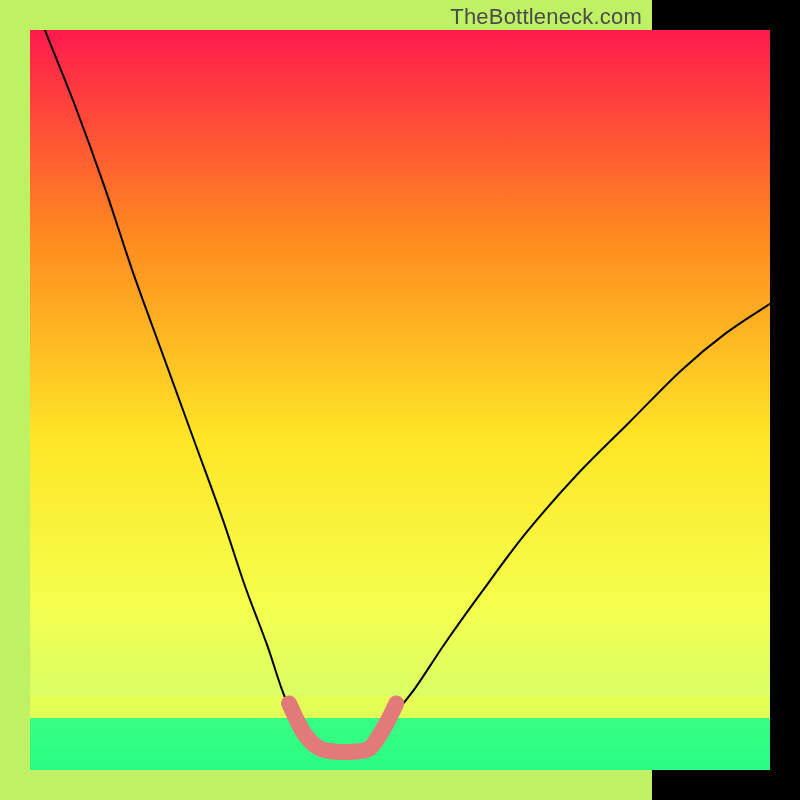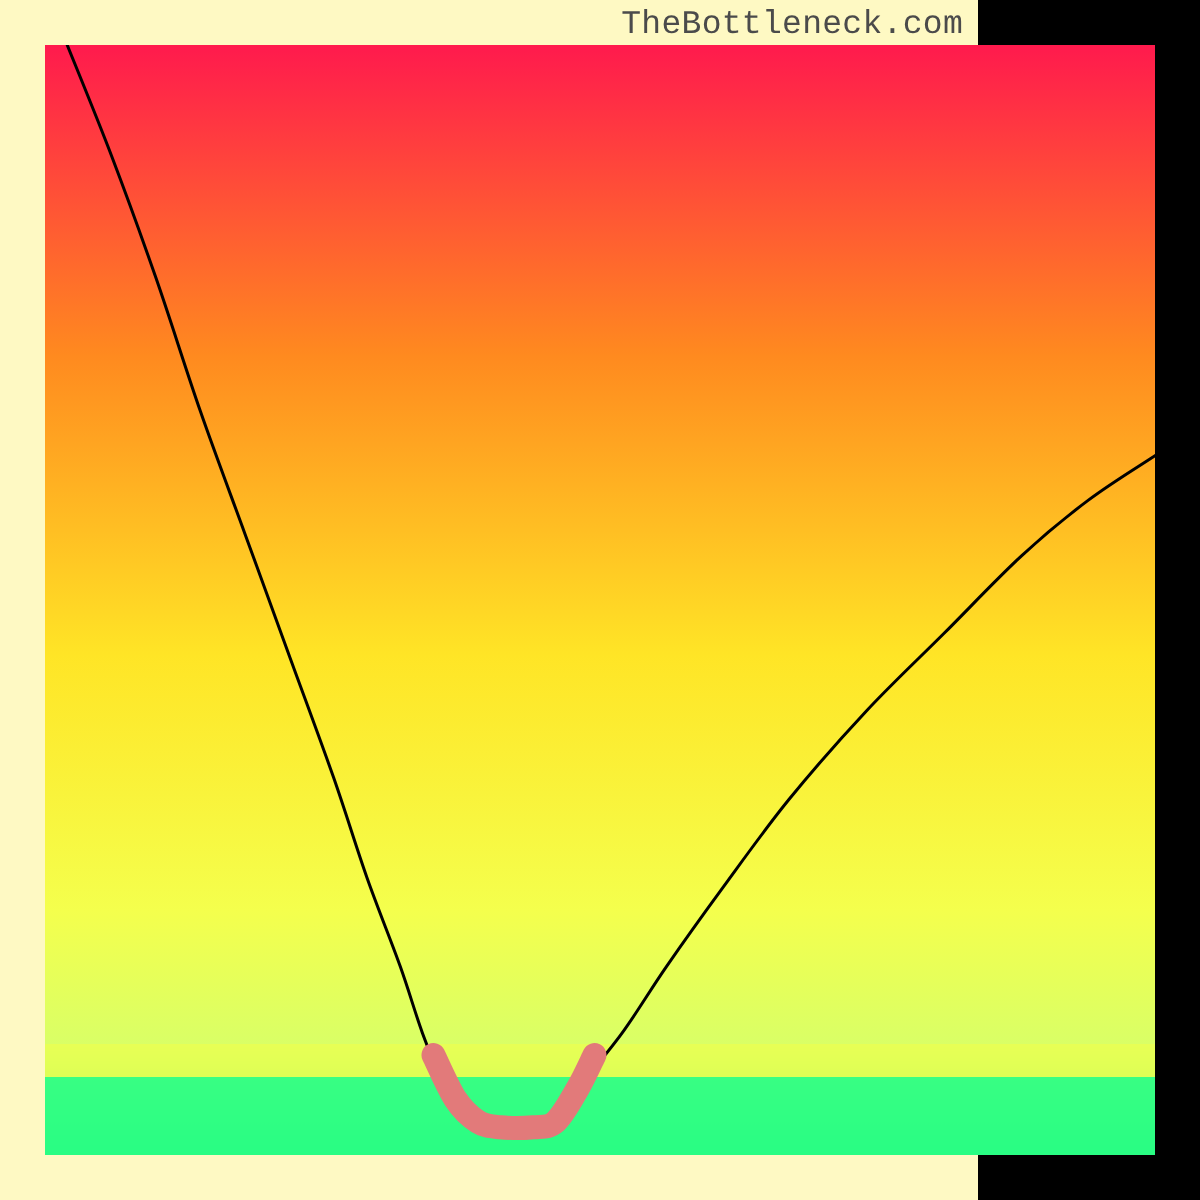--- a/index.html
+++ b/index.html
@@ -8,22 +8,21 @@
     width: 800px;
     height: 800px;
     overflow: hidden;
     background: #000;
     font-family: Arial, Helvetica, sans-serif;
   }
   .frame {
     position: relative;
     width: 652px;
     height: 800px;
-    background: #fef9c3;
-    font-family: Liberation Mono, monospace;
+    background: #bef264;
   }
   .watermark {
     position: absolute;
     top: 4px;
     right: 10px;
     color: #4b4b4b;
     font-size: 22px;
     font-weight: 500;
     letter-spacing: 0.2px;
     z-index: 5;

